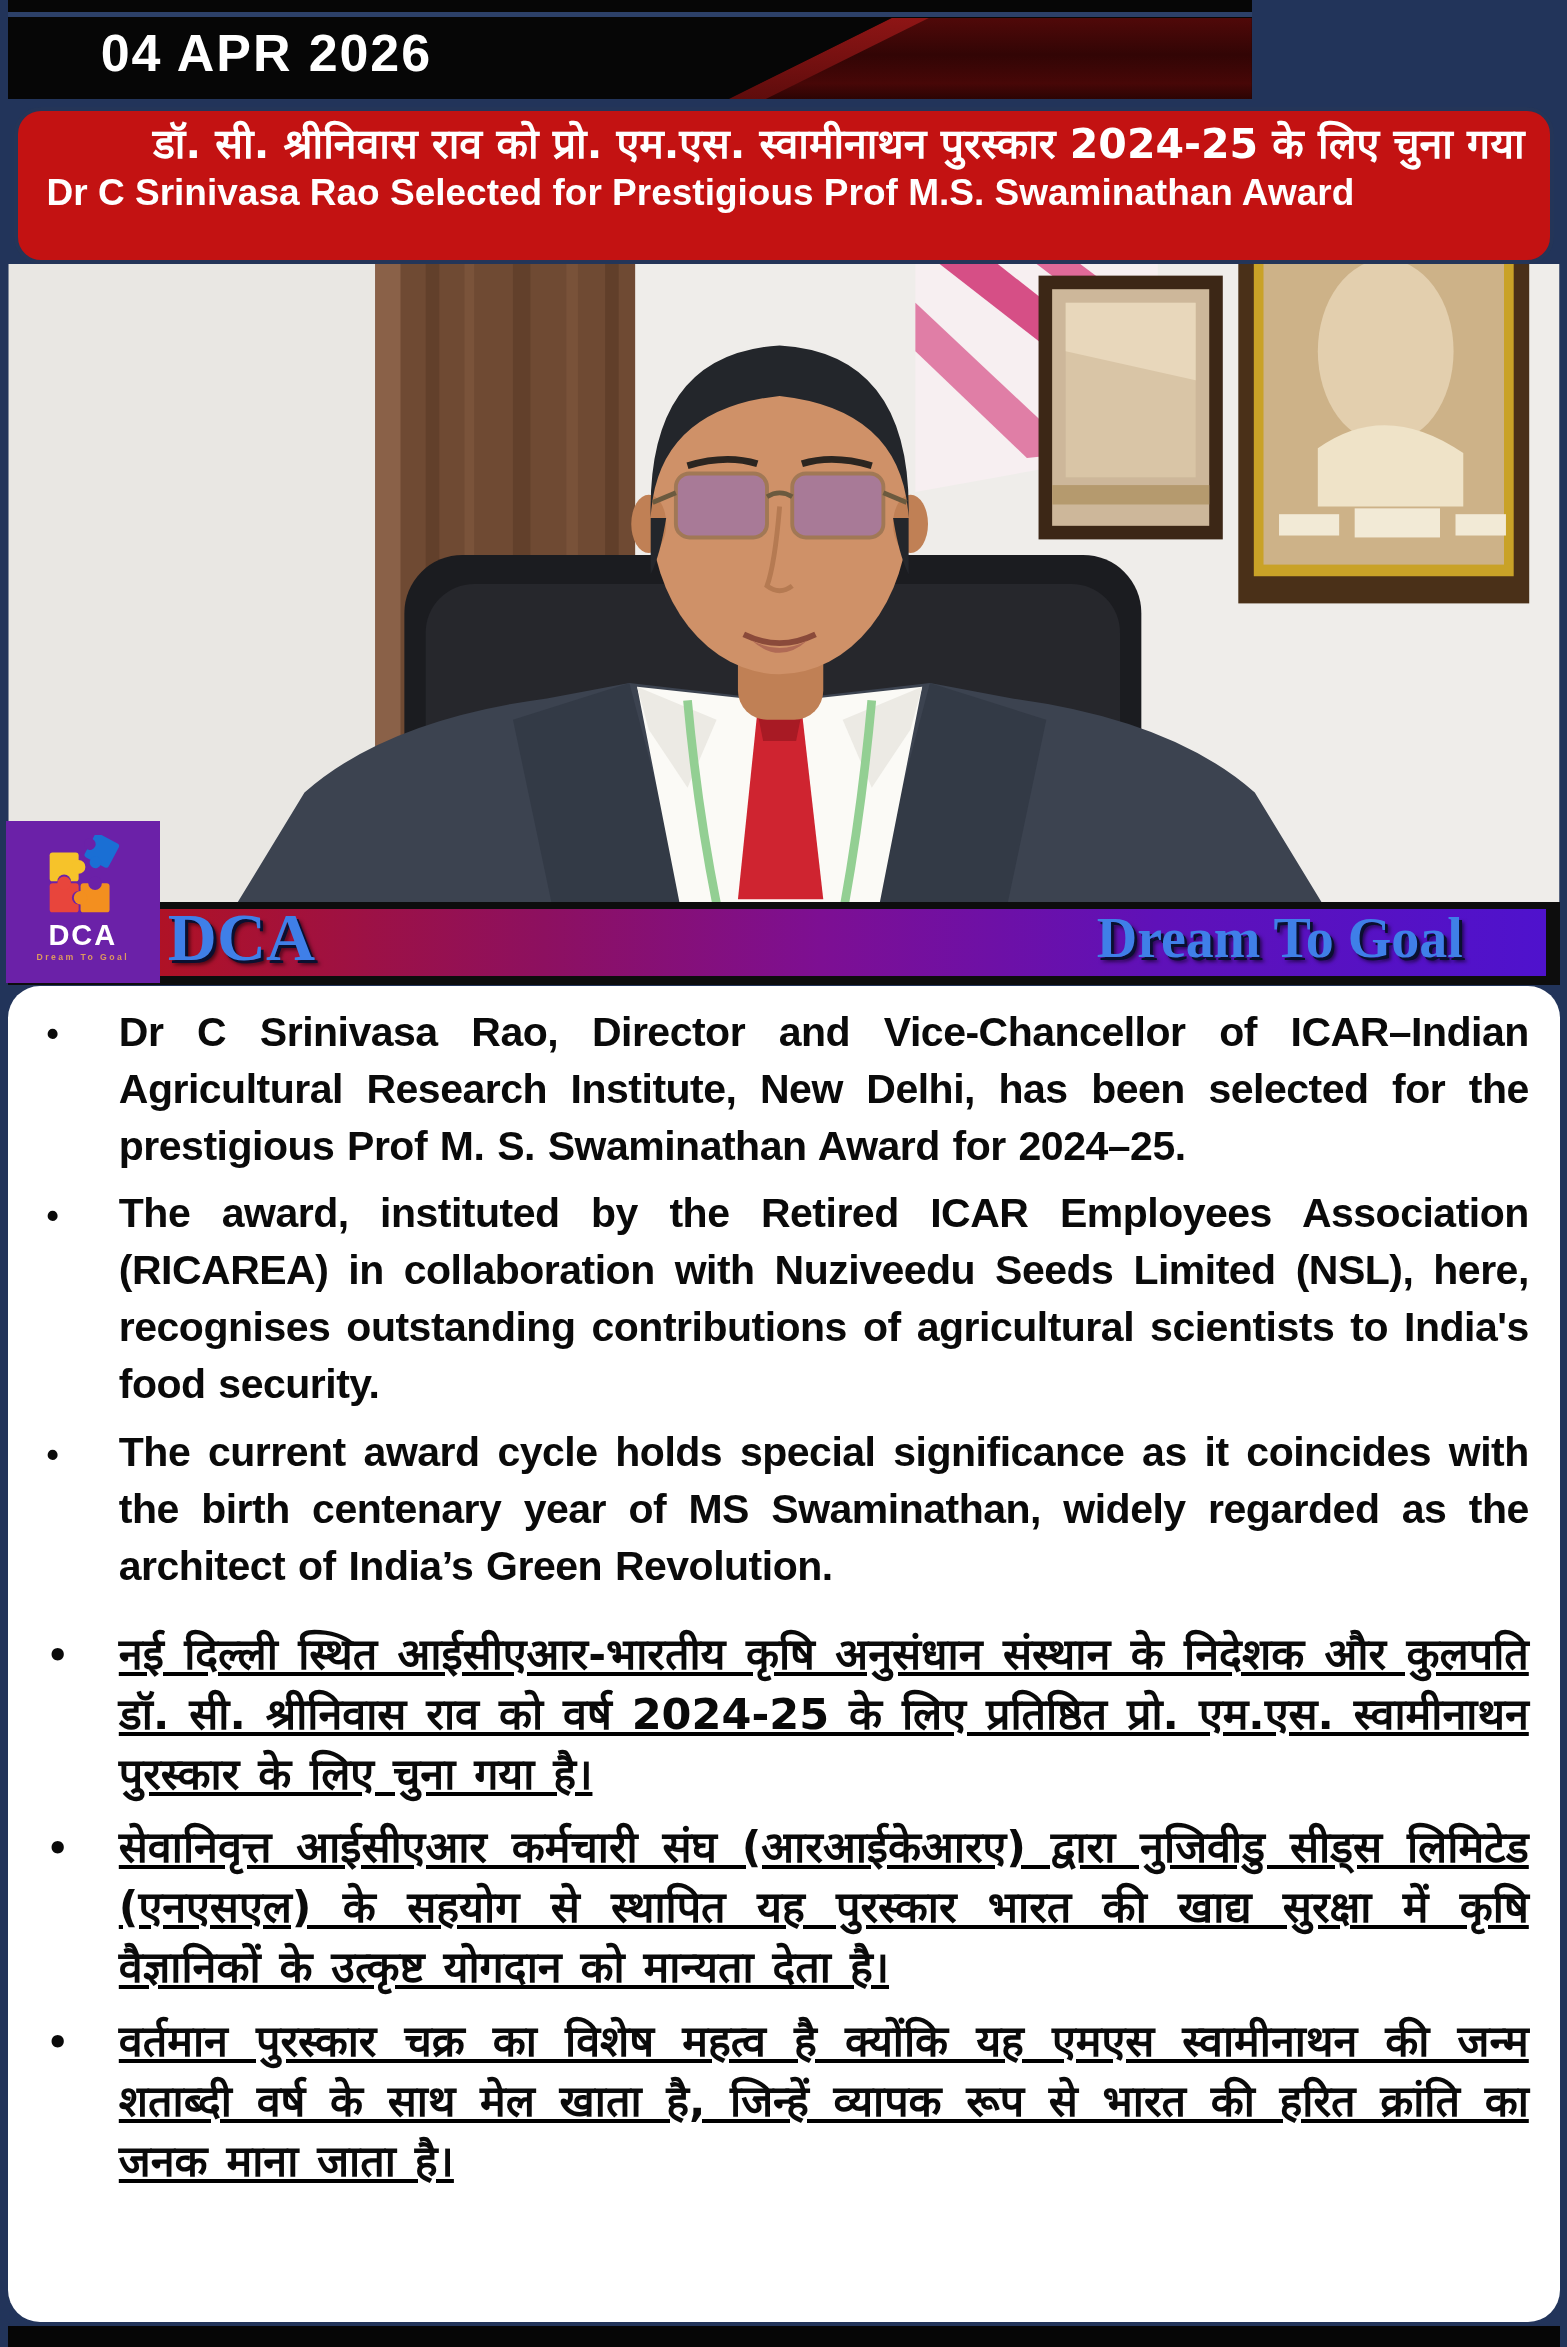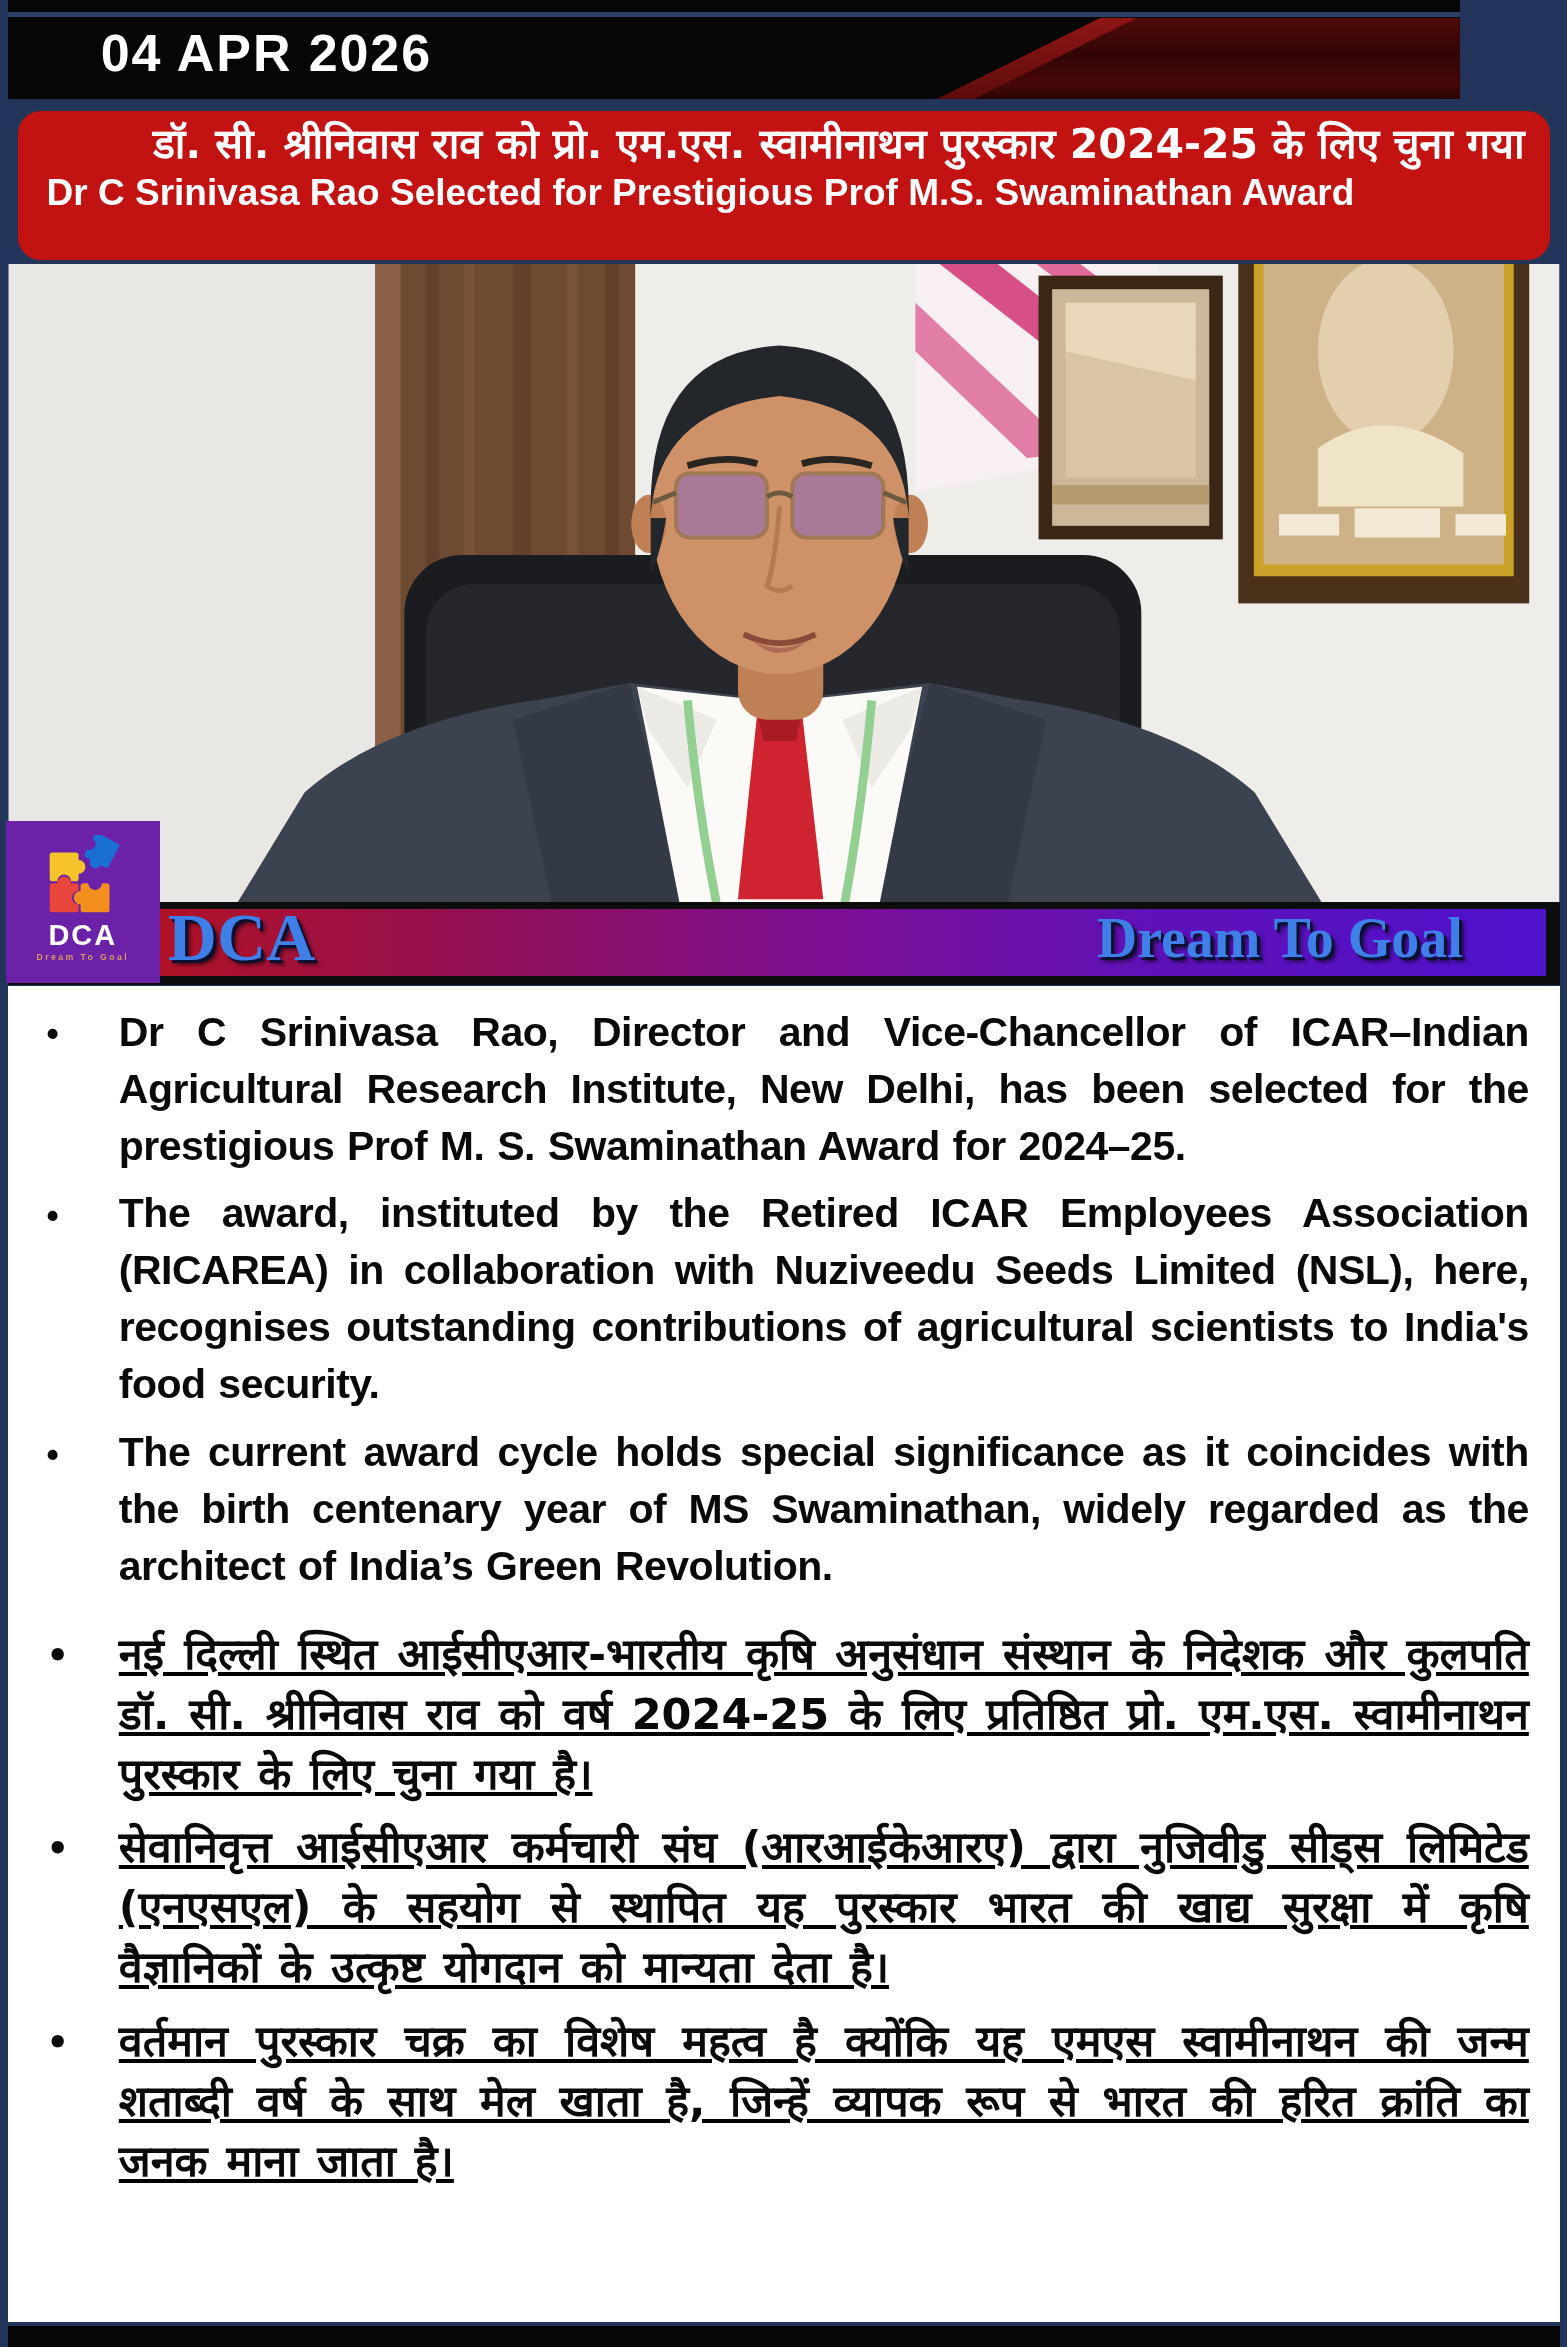--- a/index.html
+++ b/index.html
@@ -5,21 +5,21 @@
   html,body { margin:0; padding:0; background:#000; }
   * { box-sizing:border-box; }
 
   .frame {
     position:relative; width:1567px; height:2347px;
     background:#22345a; overflow:hidden;
     font-family:"Liberation Sans", sans-serif;
   }
 
   
-  .topbar { position:absolute; left:7.8px; top:0; width:1452px; height:99px; background:#060606; overflow:hidden; }
+  .topbar { position:absolute; left:7.8px; top:0; width:1244px; height:99px; background:#060606; overflow:hidden; }
   .topbar-navyline { position:absolute; left:0; top:11.6px; width:100%; height:5.8px; background:#2c4068; }
   .topbar-red {
     position:absolute; right:0; top:17.5px; width:679px; height:82px;
     background:linear-gradient(180deg,#500909 0%,#320505 45%,#470707 80%,#2a0404 100%);
     clip-path:polygon(320px 0, 100% 0, 100% 100%, 155px 100%);
   }
   .topbar-red::before {
     content:''; position:absolute; inset:0;
     background:linear-gradient(180deg,#8e1515,#5e0c0c);
     clip-path:polygon(320px 0, 357px 0, 192px 100%, 155px 100%);
@@ -69,21 +69,21 @@
     position:absolute; left:5.8px; top:821px; width:154px; height:162px;
     background:#6b21a8; z-index:5; text-align:center; padding-top:13.6px;
   }
   .logo svg { display:block; margin:0 auto; }
   .logo-name { color:#fff; font-weight:bold; font-size:29px; letter-spacing:1.9px; line-height:31px; }
   .logo-tag  { color:#dd9a5e; font-size:8.7px; font-weight:bold; letter-spacing:2.4px; line-height:13.6px; }
 
   
   .content {
     position:absolute; left:7.8px; top:986px; width:1552px; height:1336px;
-    background:#ffffff; padding:17.5px 31px 0 29px; overflow:hidden;
+    background:#ffffff; padding:17.5px 31px 0 29px; overflow:hidden;border-radius:32px;
   }
   .blist { list-style:none; margin:0; padding:0; }
   .blist li {
     position:relative; padding-left:82px; color:#0a0a0a; font-weight:bold;
     text-align:justify; text-align-last:left;
   }
   .blist li::before {
     content:'\2022'; position:absolute; left:9.7px; top:1.9px; font-size:35px; color:#0a0a0a;
   }
   .blist-en li { font-size:41px; line-height:57px; letter-spacing:-0.5px; margin-bottom:10.7px; word-spacing:1.9px; }

